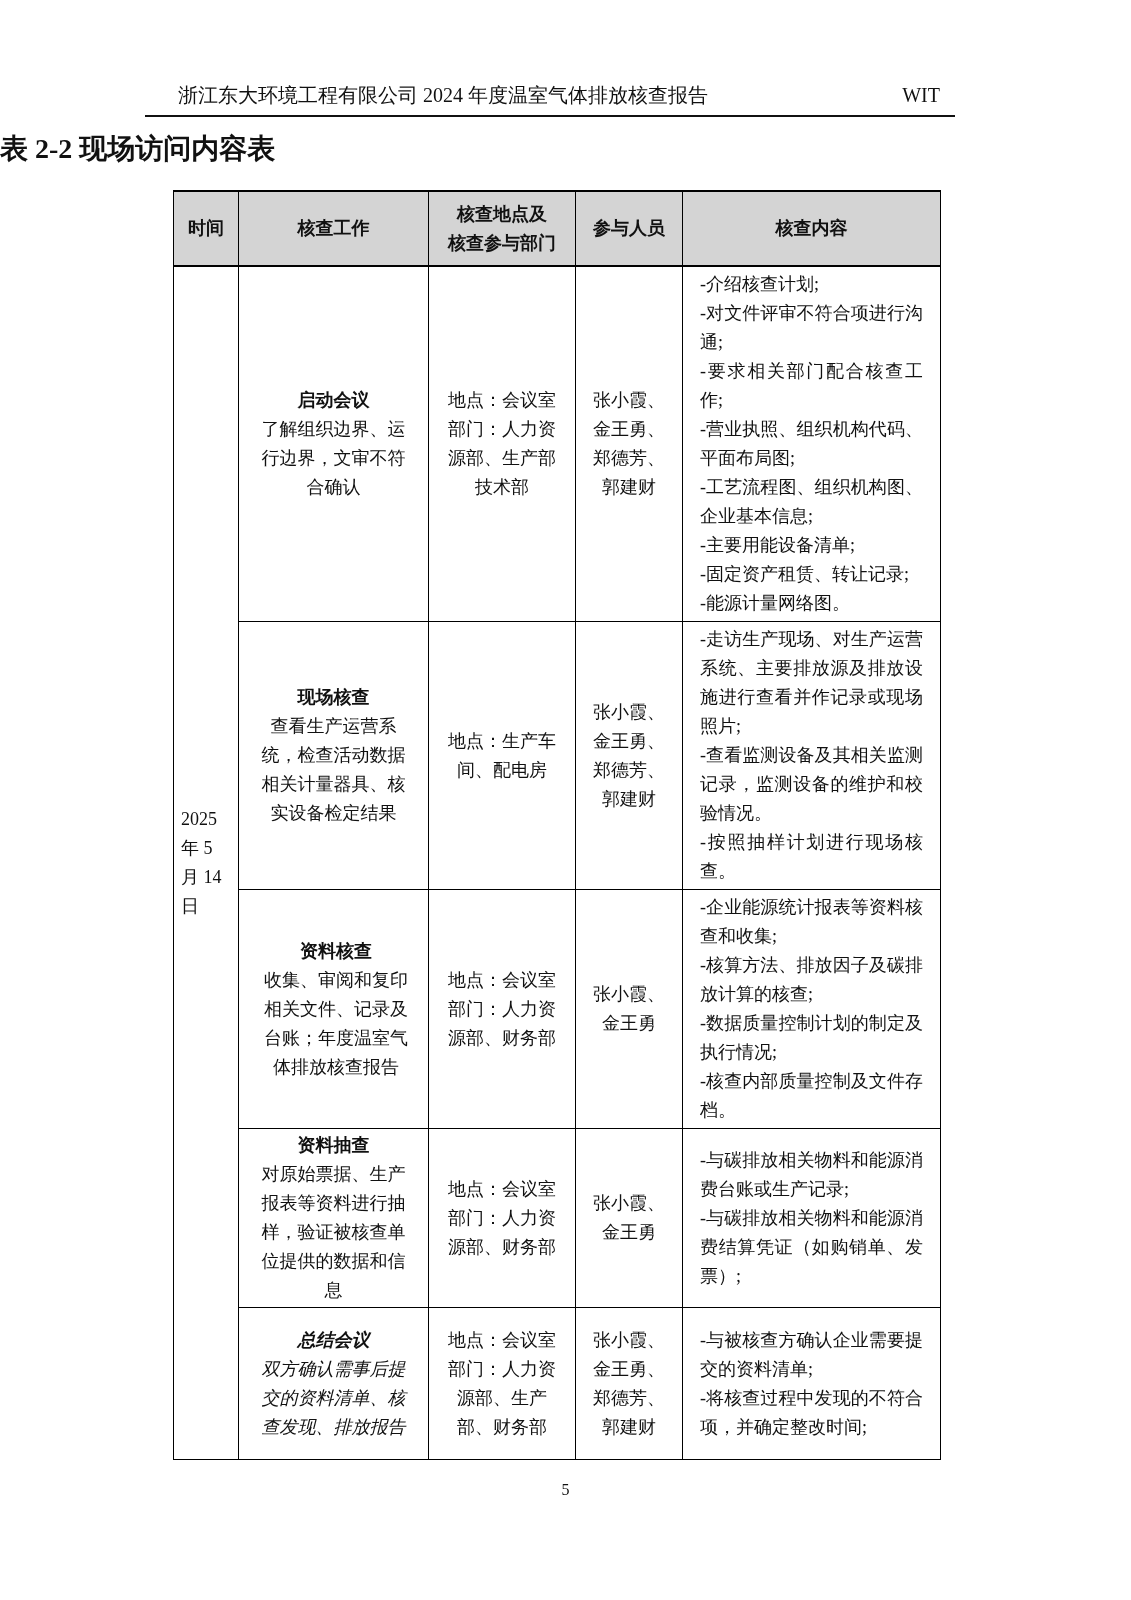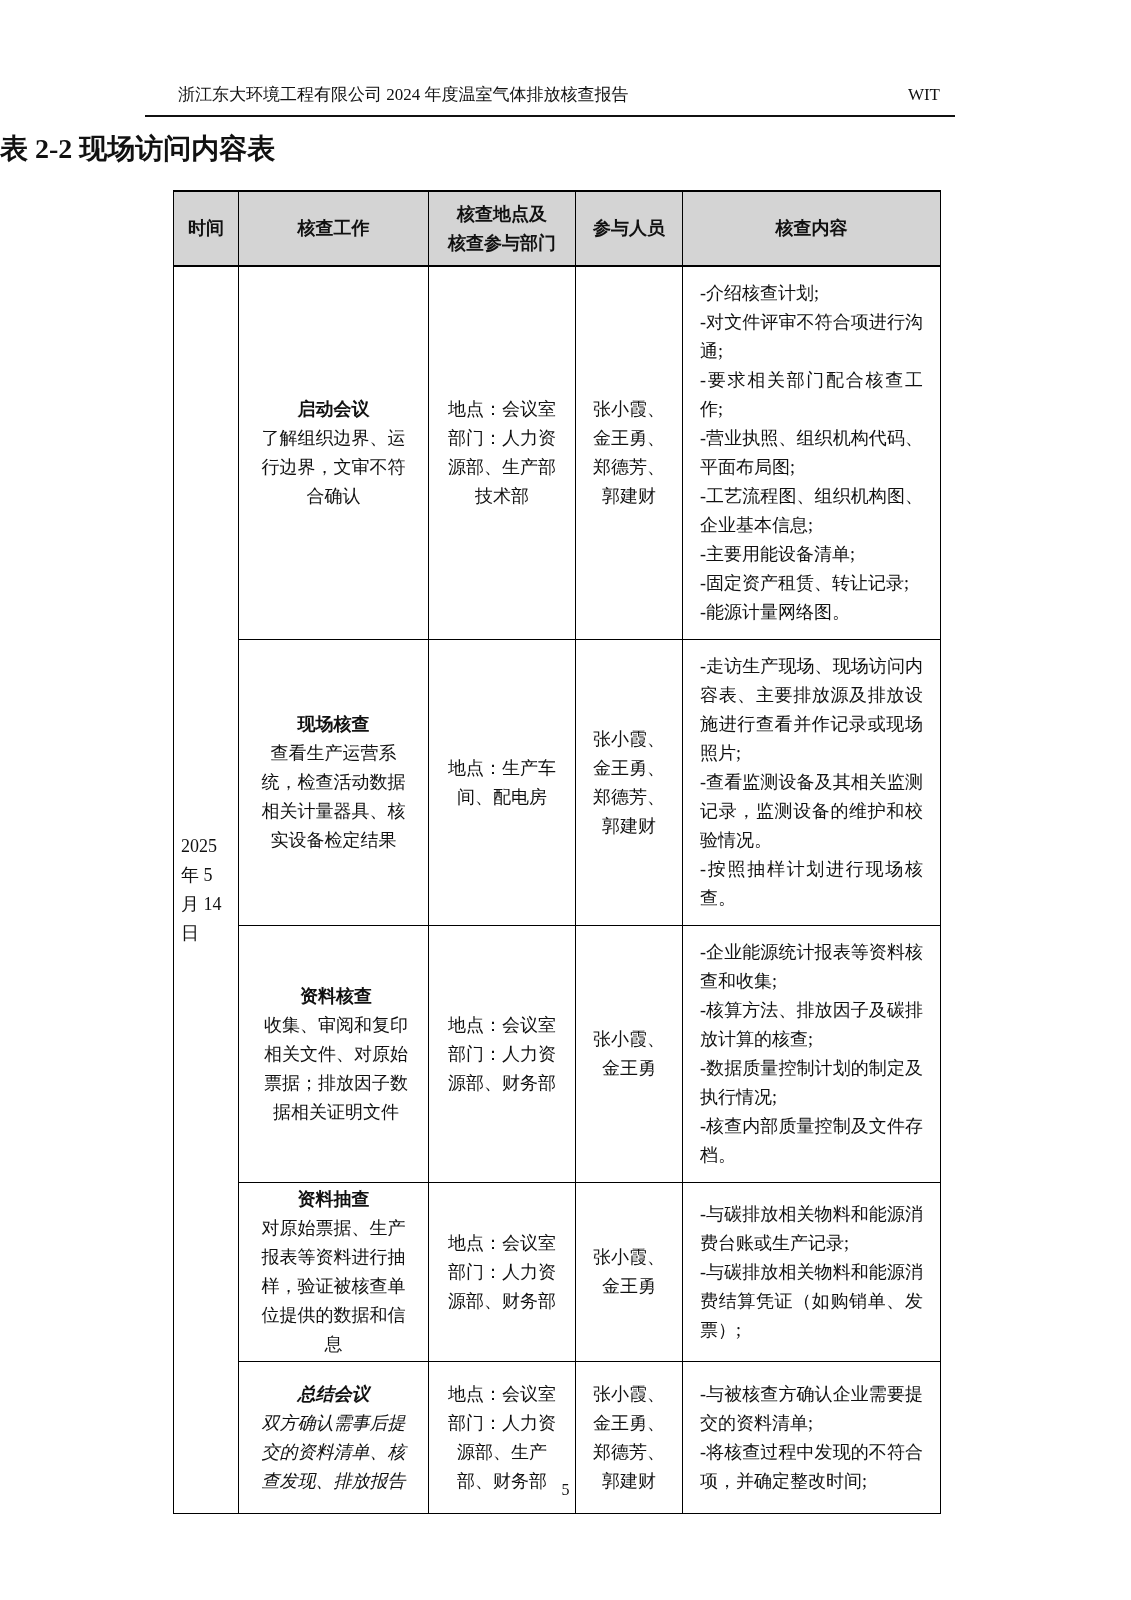--- a/index.html
+++ b/index.html
@@ -9,21 +9,21 @@
     margin:0 auto;
     background:#ffffff;
     font-family:"Liberation Serif","DejaVu Serif",serif;
     color:#111;
     overflow:hidden;
   }
   
   .doc-header{
     position:absolute;top:84px;left:178px;right:191px;
     display:flex;justify-content:space-between;align-items:baseline;
-    font-size:17px;line-height:22px;
+    font-size:20px;line-height:22px;
   }
   .header-rule{
     position:absolute;top:115px;left:145px;width:810px;height:0;
     border-top:2.5px solid #111;
   }
   
   .doc-title{
     position:absolute;top:136px;left:0;width:100%;
     font-size:28px;font-weight:bold;line-height:26px;
   }
@@ -47,21 +47,21 @@
     font-weight:bold;text-align:center;
     height:75px;padding:0 4px;
     white-space:pre-line;
     border-bottom:2px solid #000;
   }
   td.c-time{padding:0 7px;text-align:left;white-space:pre-line;}
   td.c-work{padding:2px 19px;text-align:center;}
   .work-title{font-weight:bold;}
   td.c-loc{padding:17px 15px;text-align:center;white-space:pre-line;}
   td.c-part{padding:2px 12px;text-align:center;}
-  td.c-content{padding:12px 17px;text-align:left;vertical-align:middle;}
+  td.c-content{padding:3px 17px;text-align:left;vertical-align:middle;}
   td.c-content .bullet{text-align:justify;}
   tr.r1 .rh{height:352px;}
   tr.r2 .rh{height:263px;}
   tr.r3 .rh{height:232px;padding-left:24px;}
   tr.r4 .rh{height:179px;}
   tr.r5 .rh{height:152px;font-style:italic;}
   
   .page-number{
     position:absolute;top:1481px;left:0;width:100%;
     text-align:center;font-size:16px;
@@ -123,29 +123,29 @@
           </td>
       </tr>
       <tr class="r2">
         <td class="c-work rh">
           <div class="work-title">现场核查</div>
           <div class="work-desc">查看生产运营系统，检查活动数据相关计量器具、核实设备检定结果</div>
         </td>
         <td class="c-loc">地点：生产车间、配电房</td>
         <td class="c-part">张小霞、金王勇、郑德芳、郭建财</td>
         <td class="c-content">
-            <div class="bullet">-走访生产现场、现场访问内容表、主要排放源及排放设施进行查看并作记录或现场照片;</div>
+            <div class="bullet">-走访生产现场、对生产运营系统、主要排放源及排放设施进行查看并作记录或现场照片;</div>
             <div class="bullet">-查看监测设备及其相关监测记录，监测设备的维护和校验情况。</div>
             <div class="bullet">-按照抽样计划进行现场核查。</div>
           </td>
       </tr>
       <tr class="r3">
         <td class="c-work rh">
           <div class="work-title">资料核查</div>
-          <div class="work-desc">收集、审阅和复印相关文件、对原始票据；排放因子数据相关证明文件</div>
+          <div class="work-desc">收集、审阅和复印相关文件、记录及台账；年度温室气体排放核查报告</div>
         </td>
         <td class="c-loc">地点：会议室
 部门：人力资源部、财务部</td>
         <td class="c-part">张小霞、金王勇</td>
         <td class="c-content">
             <div class="bullet">-企业能源统计报表等资料核查和收集;</div>
             <div class="bullet">-核算方法、排放因子及碳排放计算的核查;</div>
             <div class="bullet">-数据质量控制计划的制定及执行情况;</div>
             <div class="bullet">-核查内部质量控制及文件存档。</div>
           </td>

